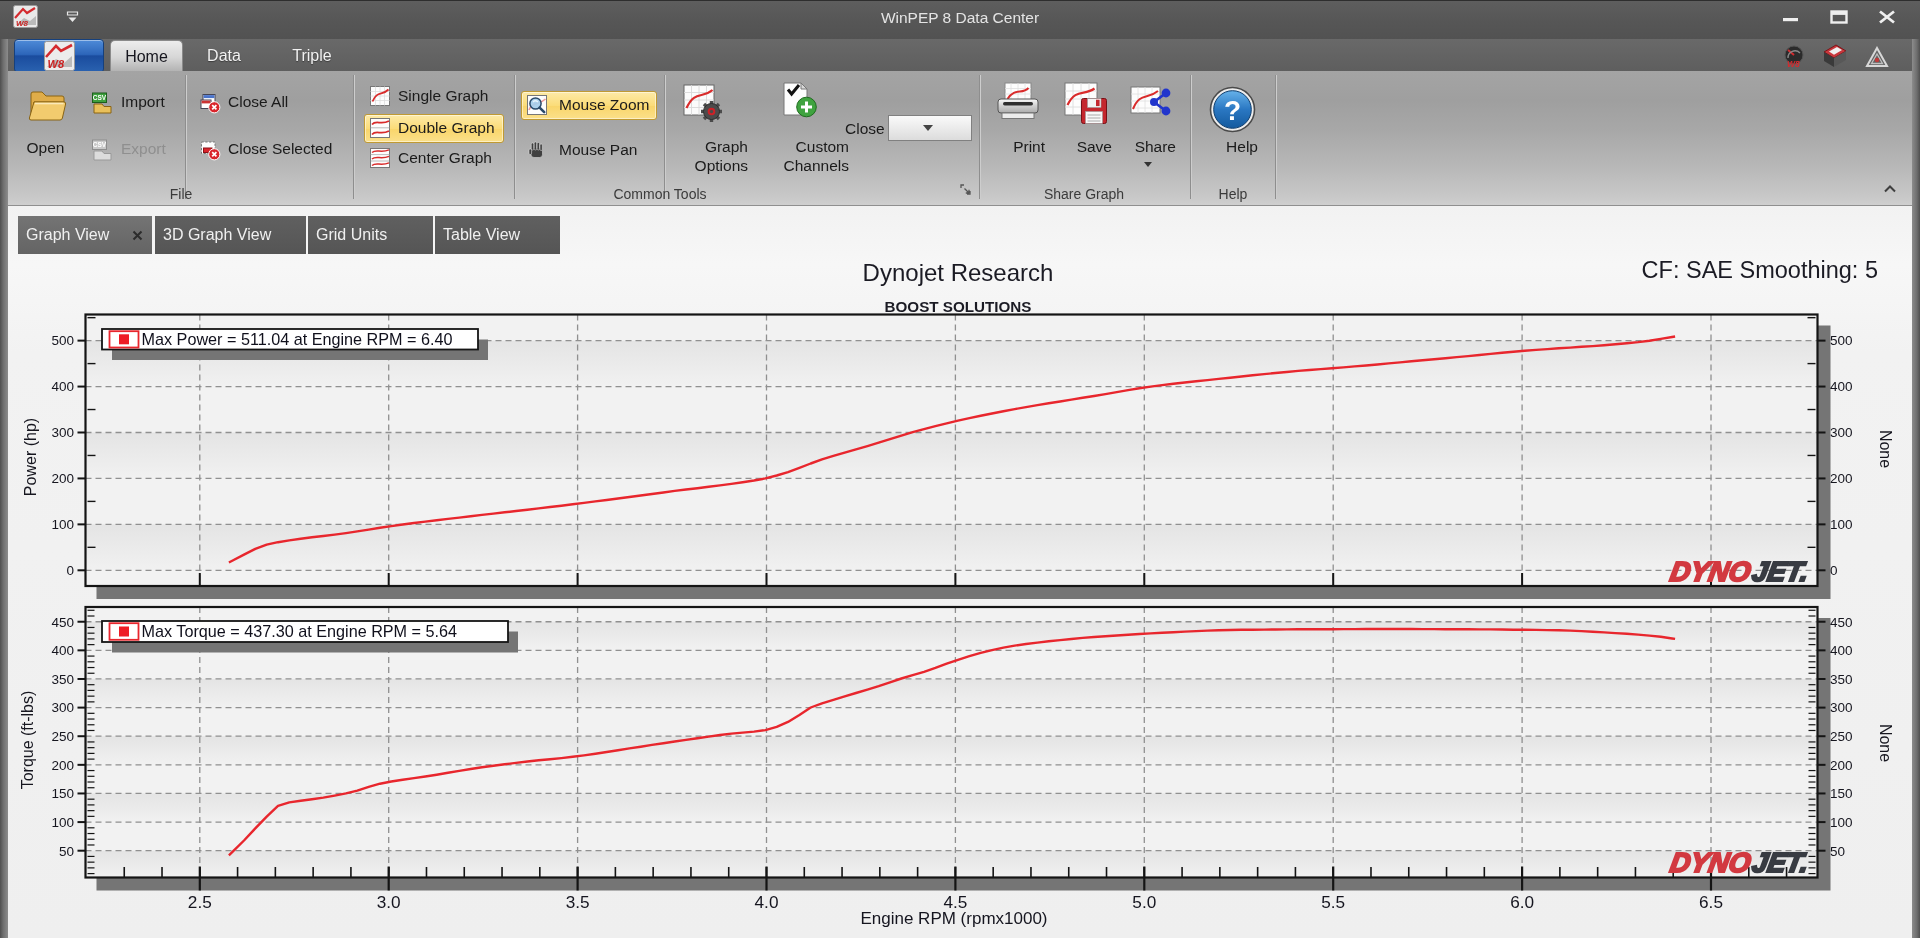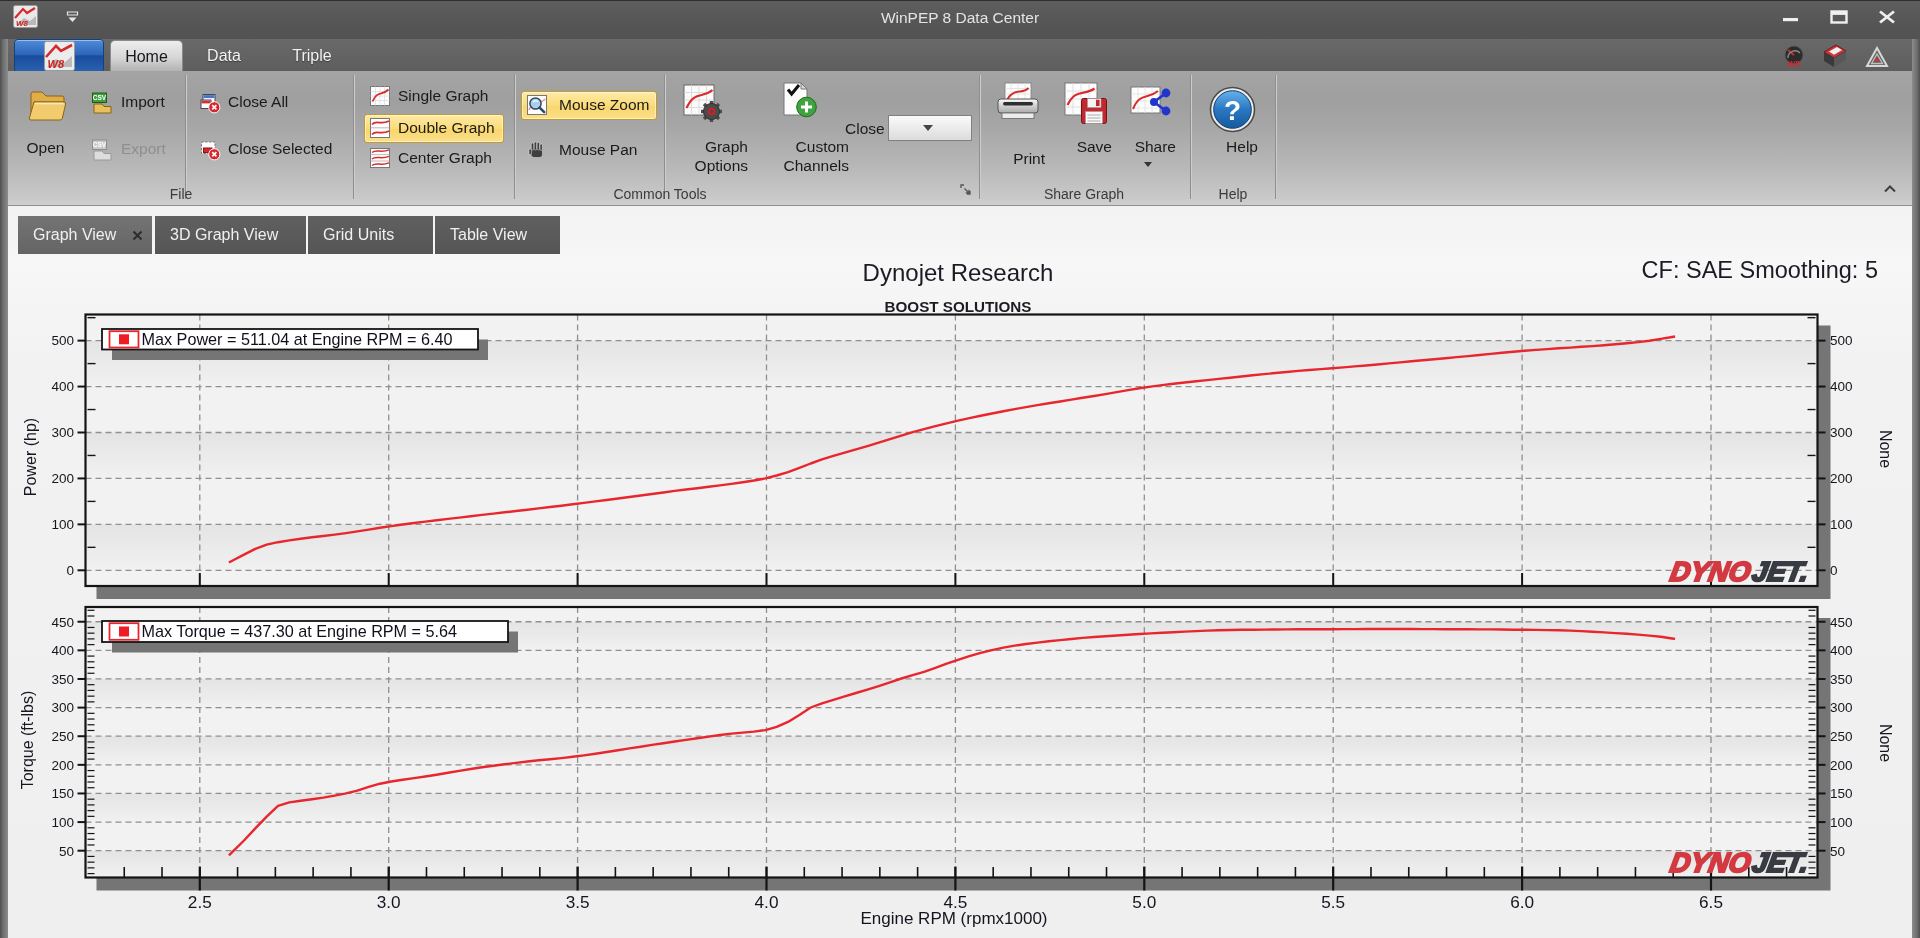--- a/index.html
+++ b/index.html
@@ -42,21 +42,21 @@
   
   #page{position:absolute;left:8px;top:206px;width:1904px;height:732px;
     background:linear-gradient(180deg,#f2f2f2 0%,#f7f7f7 8%,#f2f2f2 20%,#efefef 100%);}
   #dtabs{position:absolute;left:8px;top:206px;width:1904px;height:48px;}
   .dtab{position:absolute;top:10px;height:38px;line-height:38px;font-size:16px;
     color:#f0f0f0;background:linear-gradient(180deg,#606060,#555555);text-align:left;}
   #dtab1{left:10px;width:134px;background:linear-gradient(180deg,#747474,#646464);}
   #dtab2{left:147px;width:151px;}
   #dtab3{left:300px;width:125px;}
   #dtab4{left:427px;width:125px;}
-  .dtab span{padding-left:15px;}
+  .dtab span{padding-left:8px;}
   
   #ledge{position:absolute;left:0;top:39px;width:8px;height:899px;
     background:linear-gradient(90deg,#4f4f4f,#6e6e6e 40%,#8c8c8c);}
   #redge{position:absolute;right:0;top:39px;width:8px;height:899px;
     background:linear-gradient(90deg,#8c8c8c,#6e6e6e 60%,#4f4f4f);}
   svg text{font-family:"Liberation Sans",sans-serif;}
 </style>
 </head>
 <body>
 <div id="win">
@@ -233,21 +233,21 @@
     </svg>
 
     <svg class="abs" style="left:988px;top:11px" width="44" height="44" viewBox="0 0 44 44">
       <rect x="9" y="1" width="26" height="21" fill="#fdfdfd" stroke="#888"></rect>
       <path d="M9 6.5 h26 M9 12 h26 M9 17.5 h26 M15 1 v21 M22 1 v21 M29 1 v21" stroke="#e0e0e0" stroke-width=".8"></path>
       <path d="M11.5 17 C19 5 26 13 32.5 6" stroke="#d92b2b" stroke-width="2" fill="none"></path>
       <rect x="2" y="17" width="40" height="14" rx="3" fill="url(#prgrad)" stroke="#555"></rect>
       <rect x="7" y="20" width="30" height="3.4" rx="1.7" fill="#2e2e2e"></rect>
       <rect x="6" y="31" width="32" height="5.5" fill="#ececec" stroke="#777"></rect>
     </svg>
-    <div class="biglabel" style="left:985px;top:66px;width:52px;margin-top:12px;">Print</div>
+    <div class="biglabel" style="left:985px;top:66px;width:52px;">Print</div>
     <svg class="abs" style="left:1056px;top:11px" width="44" height="44" viewBox="0 0 44 44">
       <rect x="1" y="1" width="32" height="32" fill="#fdfdfd" stroke="#777"></rect>
       <path d="M1 9 h32 M1 17 h32 M1 25 h32 M9 1 v32 M17 1 v32 M25 1 v32" stroke="#ddd" stroke-width=".9"></path>
       <path d="M3.5 23 C12 6 20 14 30.5 6.5" stroke="#d92b2b" stroke-width="2.2" fill="none"></path>
       <g transform="translate(17.5,16.5)">
         <rect x="0" y="0" width="25" height="25" rx="2" fill="#c4272e" stroke="#771016"></rect>
         <rect x="6" y="0" width="13.5" height="9" fill="#f4f4f4" stroke="#999" stroke-width=".6"></rect>
         <rect x="14.5" y="1.2" width="3.6" height="6.4" fill="#c4272e"></rect>
         <rect x="4" y="13" width="17" height="12" fill="#f8f8f8" stroke="#999" stroke-width=".6"></rect>
         <path d="M6 16.5 h13 M6 19.5 h13 M6 22.5 h13" stroke="#aaa" stroke-width="1"></path>

